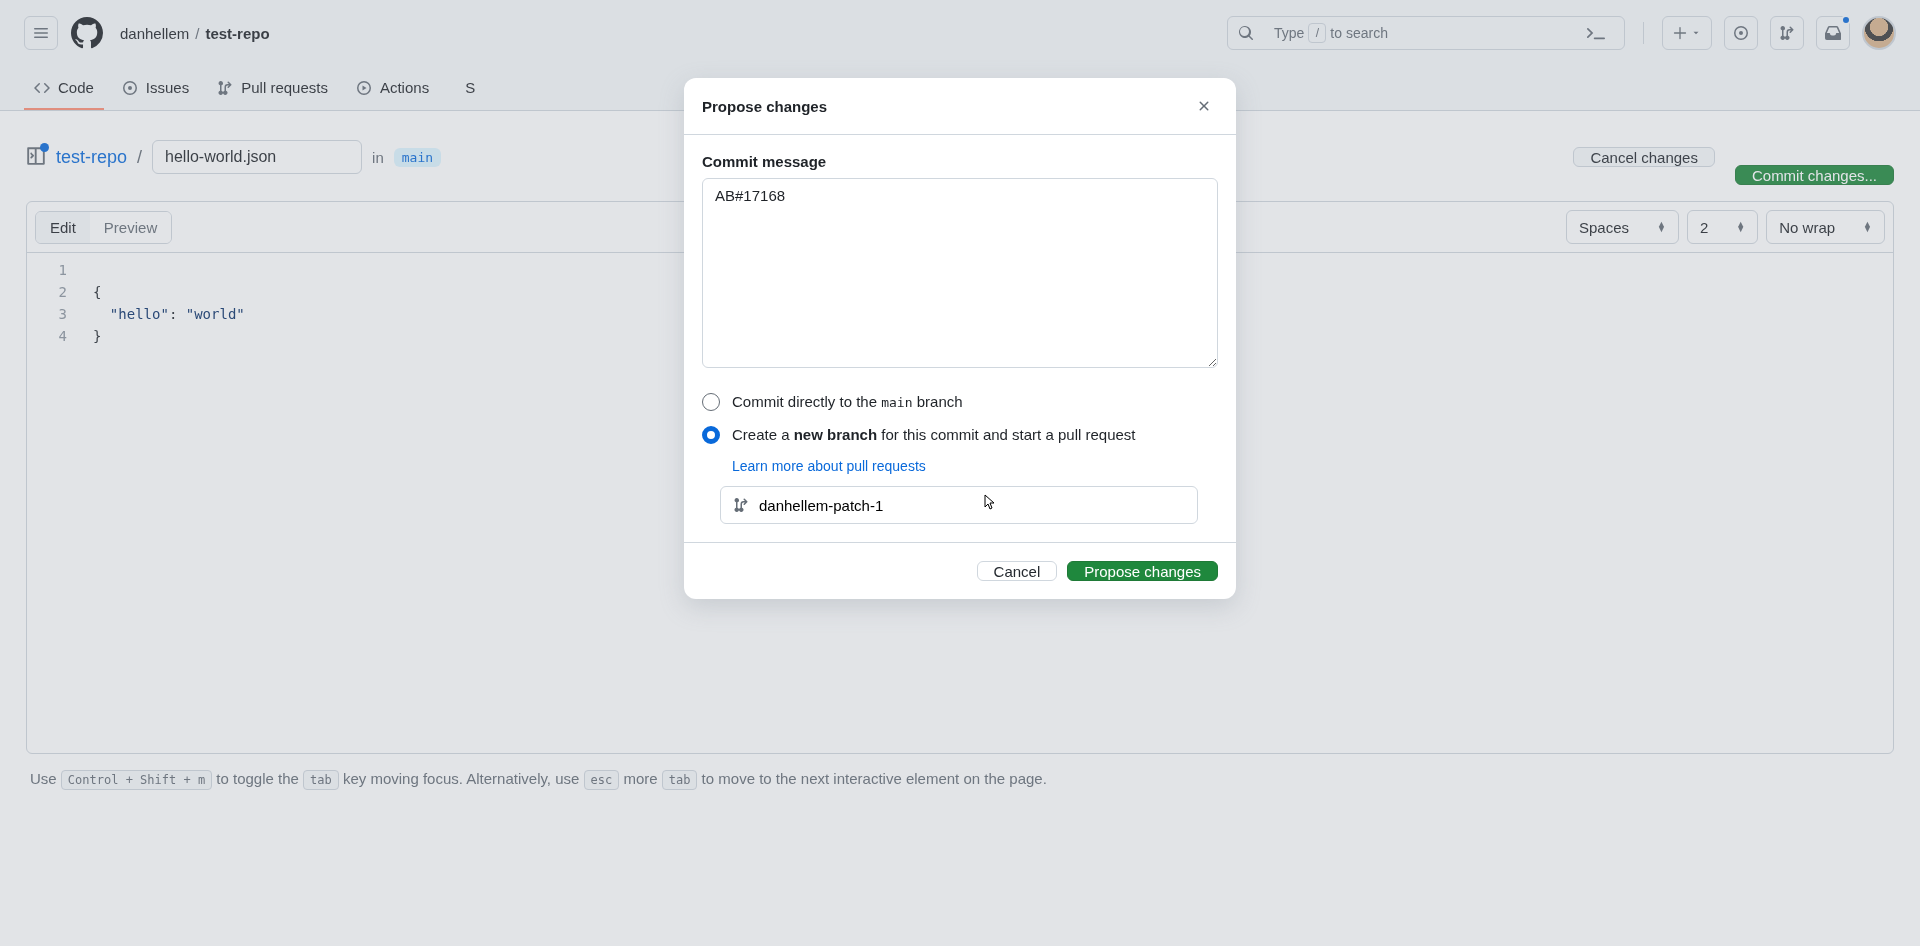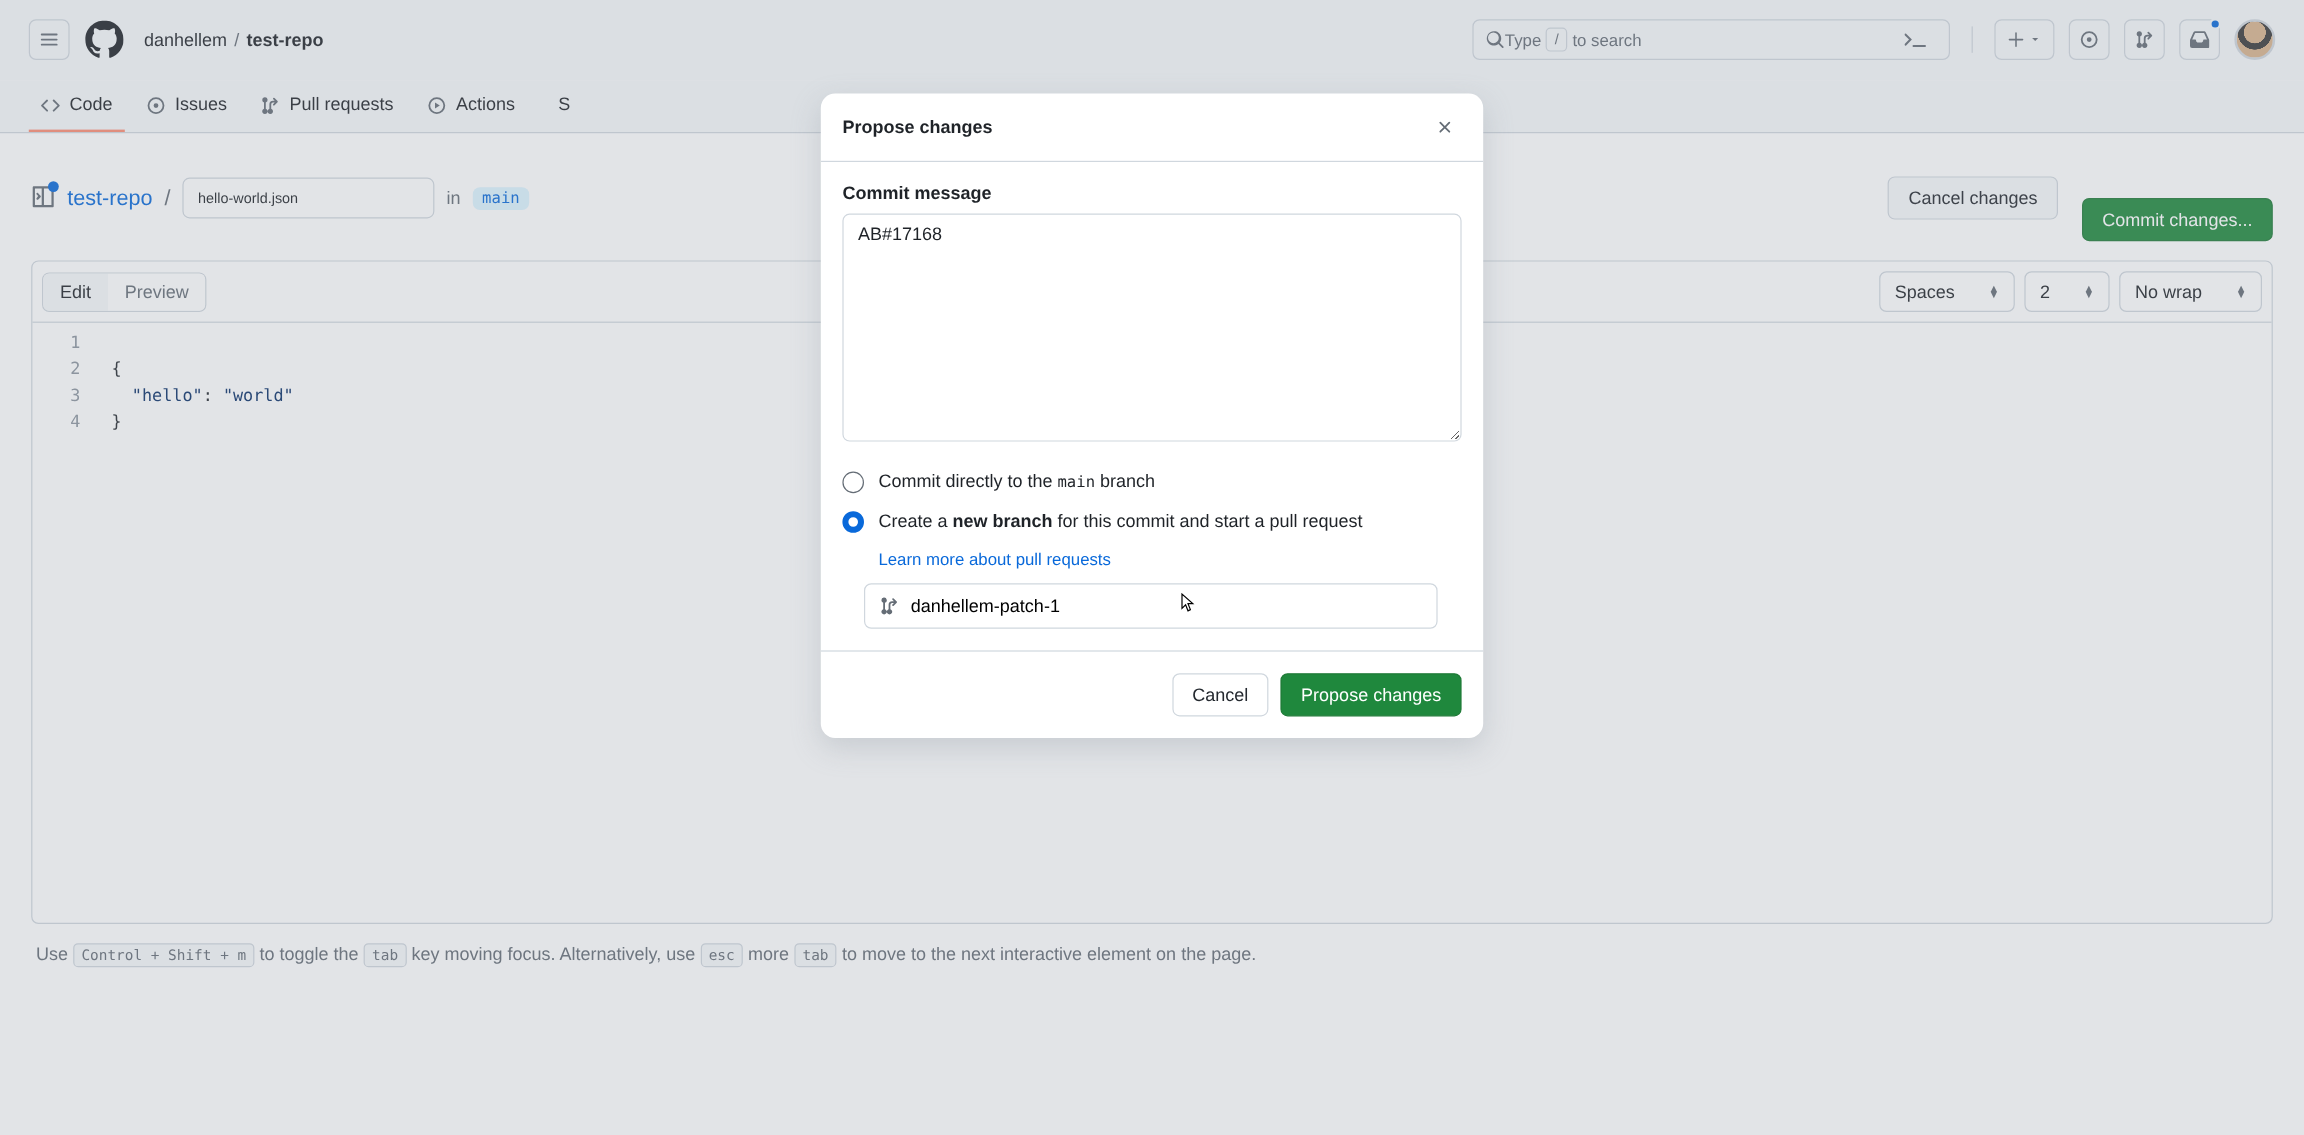--- a/index.html
+++ b/index.html
@@ -64,21 +64,21 @@
   .hdr-spacer { flex: 1 1 auto; }
   .search {
     display: flex;
     align-items: center;
     width: 398px;
     height: 34px;
     border: 1px solid #d0d7de;
     border-radius: 6px;
     padding: 0 10px;
     color: #656d76;
-    gap: 0;
+    gap: 20px;
     background: transparent;
   }
   .kbd {
     display: inline-flex;
     align-items: center;
     justify-content: center;
     min-width: 18px;
     height: 20px;
     padding: 0 4px;
     border: 1px solid #d0d7de;
@@ -133,32 +133,32 @@
     color:#656d76; position:relative;
   }
   .file-nav-icon .dot {
     position:absolute; top:-3px; right:-3px; width:9px; height:9px; border-radius:50%;
     background:#0969da;
   }
   .repo-link { color:#0969da; font-size:18px; text-decoration:none;}
   .path-sep { color:#656d76; font-size:18px;}
   .file-input {
     height:34px; padding:0 12px; border:1px solid #d0d7de; border-radius:6px;
-    font-size:12px; background:#fff; color:#1f2328; width:210px;
+    font-size:16px; background:#fff; color:#1f2328; width:210px;
   }
   .in-label { color:#656d76; font-size:15px;}
   .branch-tag {
     display:inline-block; padding:2px 8px; border-radius:6px;
     background:#ddf4ff; color:#0969da; font-family:ui-monospace,Menlo,monospace;
     font-size:13px;
   }
   .pathbar-spacer { flex:1;}
   .btn {
     display:inline-flex; align-items:center; justify-content:center;
-    height:36px; padding:0 16px; border-radius:6px; font-size:15px;
+    height:20px; padding:0 16px; border-radius:6px; font-size:15px;
     border:1px solid #d0d7de; background:#f6f8fa; color:#24292f; cursor:pointer;
     font-weight:500;
   }
   .btn-primary { background:#1f883d; border-color:#1f7a37; color:#fff;}
   
   .editor-wrap {
     margin: 0 26px;
     border:1px solid #d0d7de;
     border-radius:6px;
     background:#fff;

